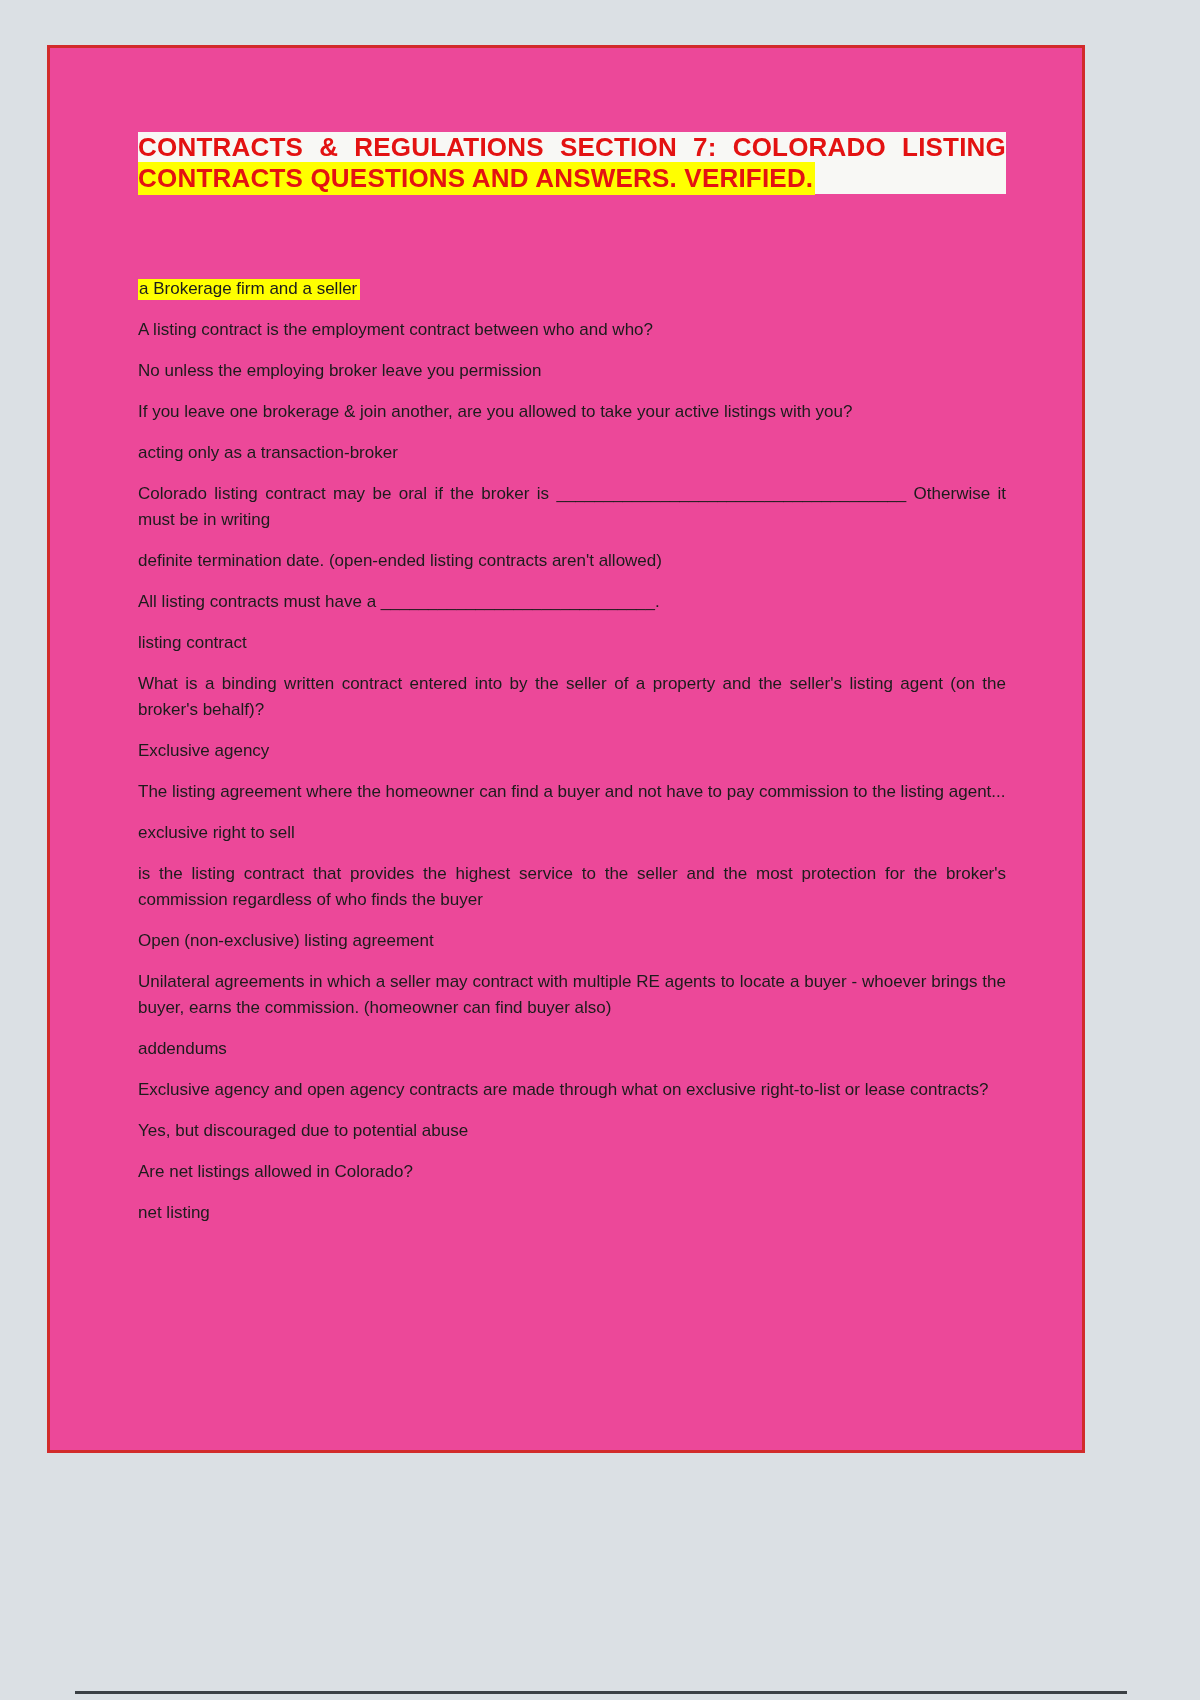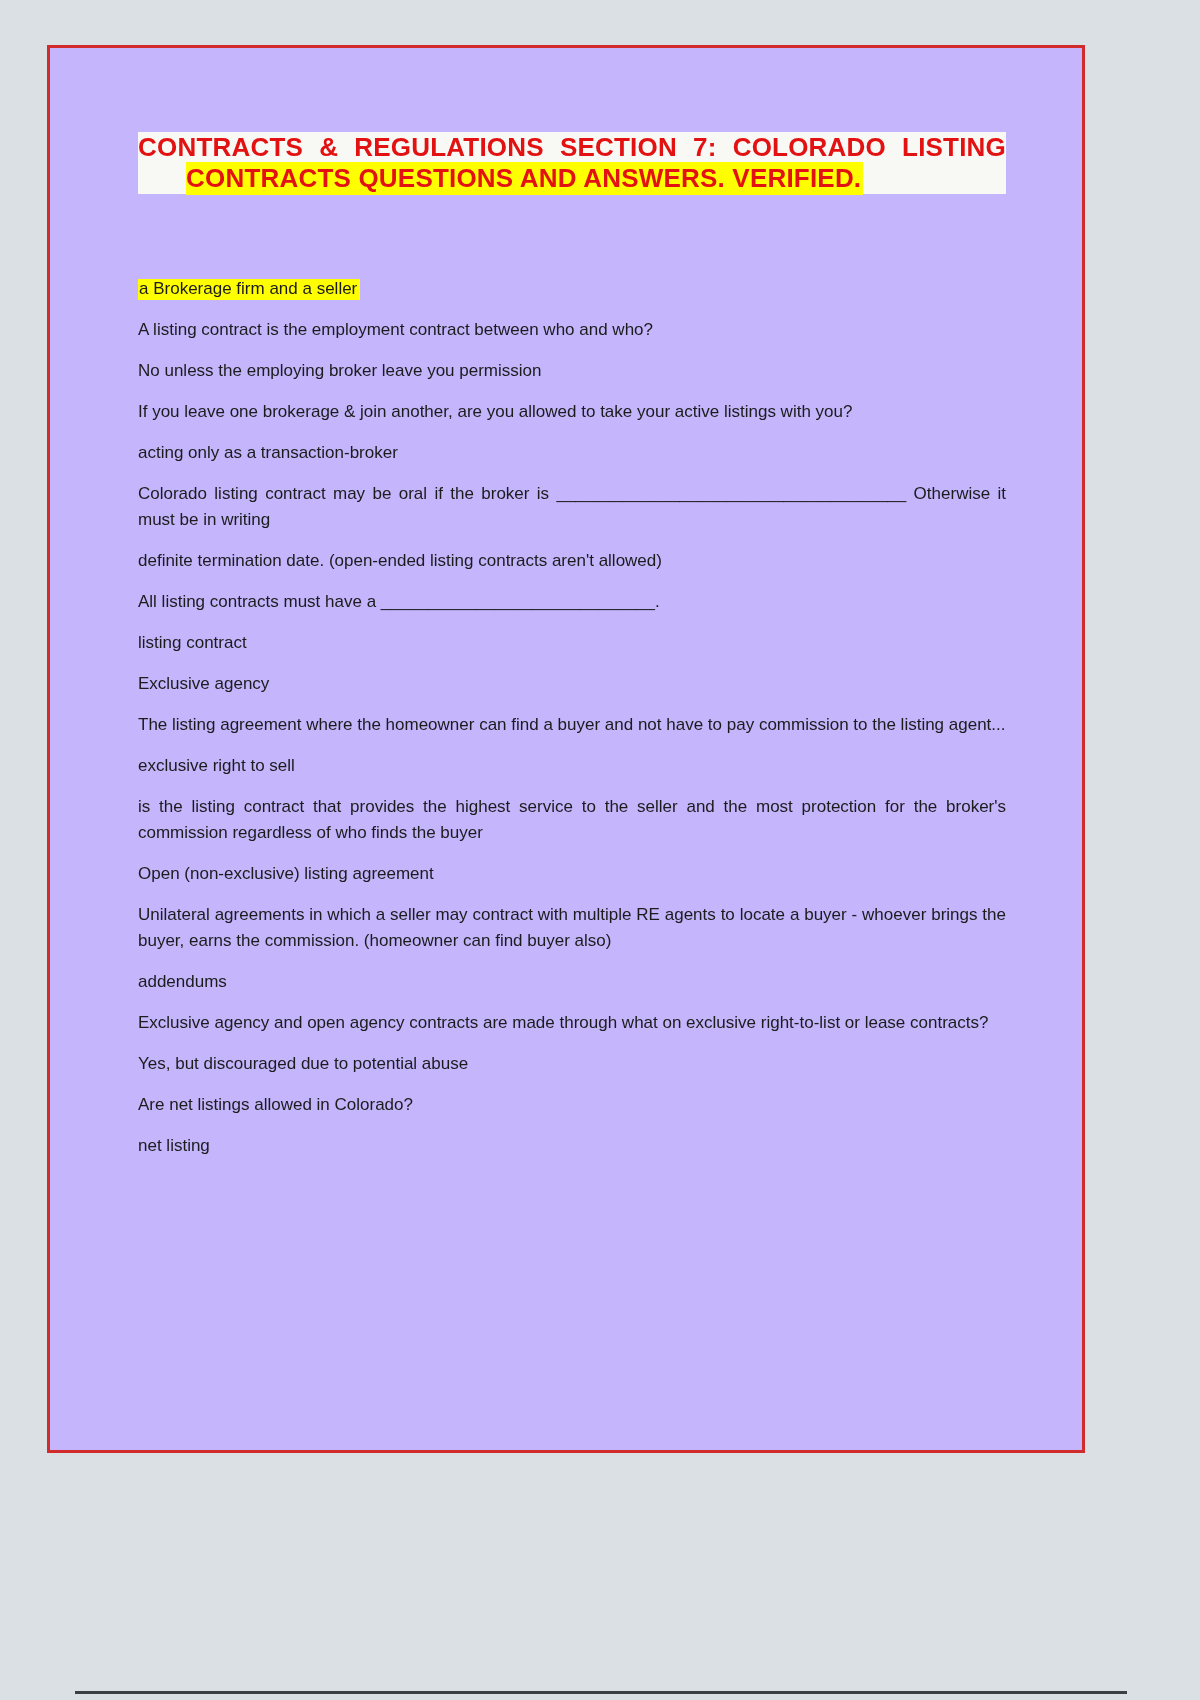--- a/index.html
+++ b/index.html
@@ -15,21 +15,21 @@
     overflow: hidden;
   }
   .red-frame {
     position: absolute;
     left: 47px;
     top: 45px;
     width: 1038px;
     height: 1408px;
     border: 3px solid #d22b2b;
     box-sizing: border-box;
-    background: #c4b5fd;
+    background: #ec4899;
   }
   .content {
     position: absolute;
     left: 88px;
     top: 84px;
     width: 868px;
   }
   .title {
     margin: 0 0 82px 0;
     font-size: 26px;
@@ -44,21 +44,20 @@
     text-align: justify;
     text-align-last: justify;
   }
   .title-line2 {
     display: block;
   }
   .title-line2 mark {
     background: #ffff00;
     color: #e31212;
     padding: 1px 2px 2px 0;
-    margin-left: 48px;
   }
   .para {
     margin: 0 0 15px 0;
     font-size: 17px;
     line-height: 26px;
     color: #1c1c1c;
     text-align: justify;
   }
   .hl-answer {
     background: #ffff00;
@@ -90,20 +89,21 @@
 
       <div>
           <p class="para">A listing contract is the employment contract between who and who?</p>
           <p class="para">No unless the employing broker leave you permission</p>
           <p class="para">If you leave one brokerage &amp; join another, are you allowed to take your active listings with you?</p>
           <p class="para">acting only as a transaction-broker</p>
           <p class="para">Colorado listing contract may be oral if the broker is _____________________________________ Otherwise it must be in writing</p>
           <p class="para">definite termination date. (open-ended listing contracts aren't allowed)</p>
           <p class="para">All listing contracts must have a _____________________________.</p>
           <p class="para">listing contract</p>
+          <p class="para">What is a binding written contract entered into by the seller of a property and the seller's listing agent (on the broker's behalf)?</p>
           <p class="para">Exclusive agency</p>
           <p class="para">The listing agreement where the homeowner can find a buyer and not have to pay commission to the listing agent...</p>
           <p class="para">exclusive right to sell</p>
           <p class="para">is the listing contract that provides the highest service to the seller and the most protection for the broker's commission regardless of who finds the buyer</p>
           <p class="para">Open (non-exclusive) listing agreement</p>
           <p class="para">Unilateral agreements in which a seller may contract with multiple RE agents to locate a buyer - whoever brings the buyer, earns the commission. (homeowner can find buyer also)</p>
           <p class="para">addendums</p>
           <p class="para">Exclusive agency and open agency contracts are made through what on exclusive right-to-list or lease contracts?</p>
           <p class="para">Yes, but discouraged due to potential abuse</p>
           <p class="para">Are net listings allowed in Colorado?</p>

